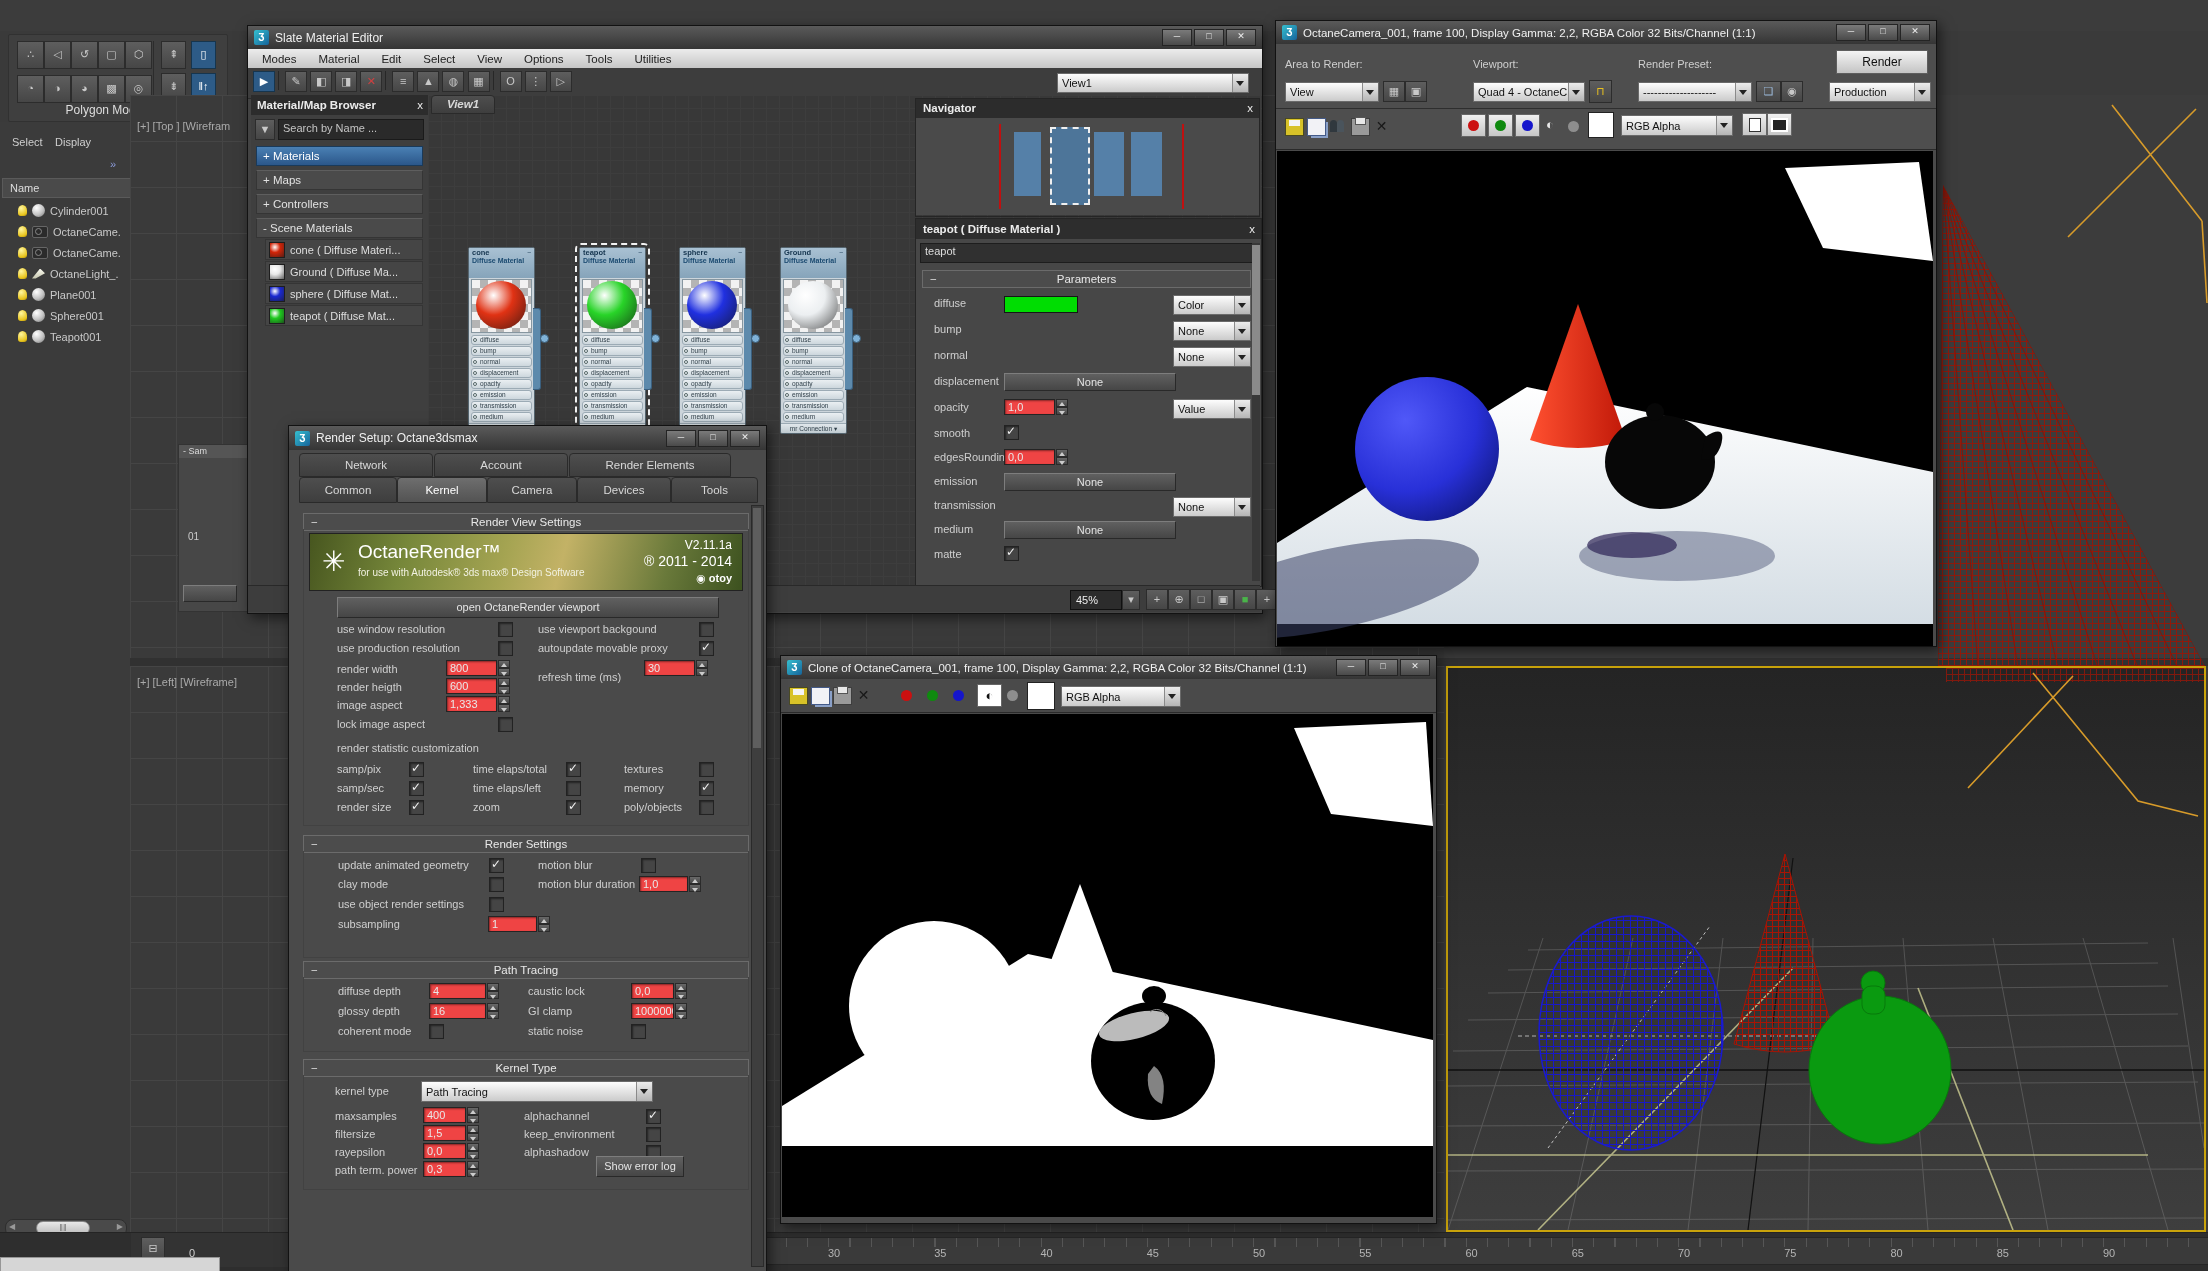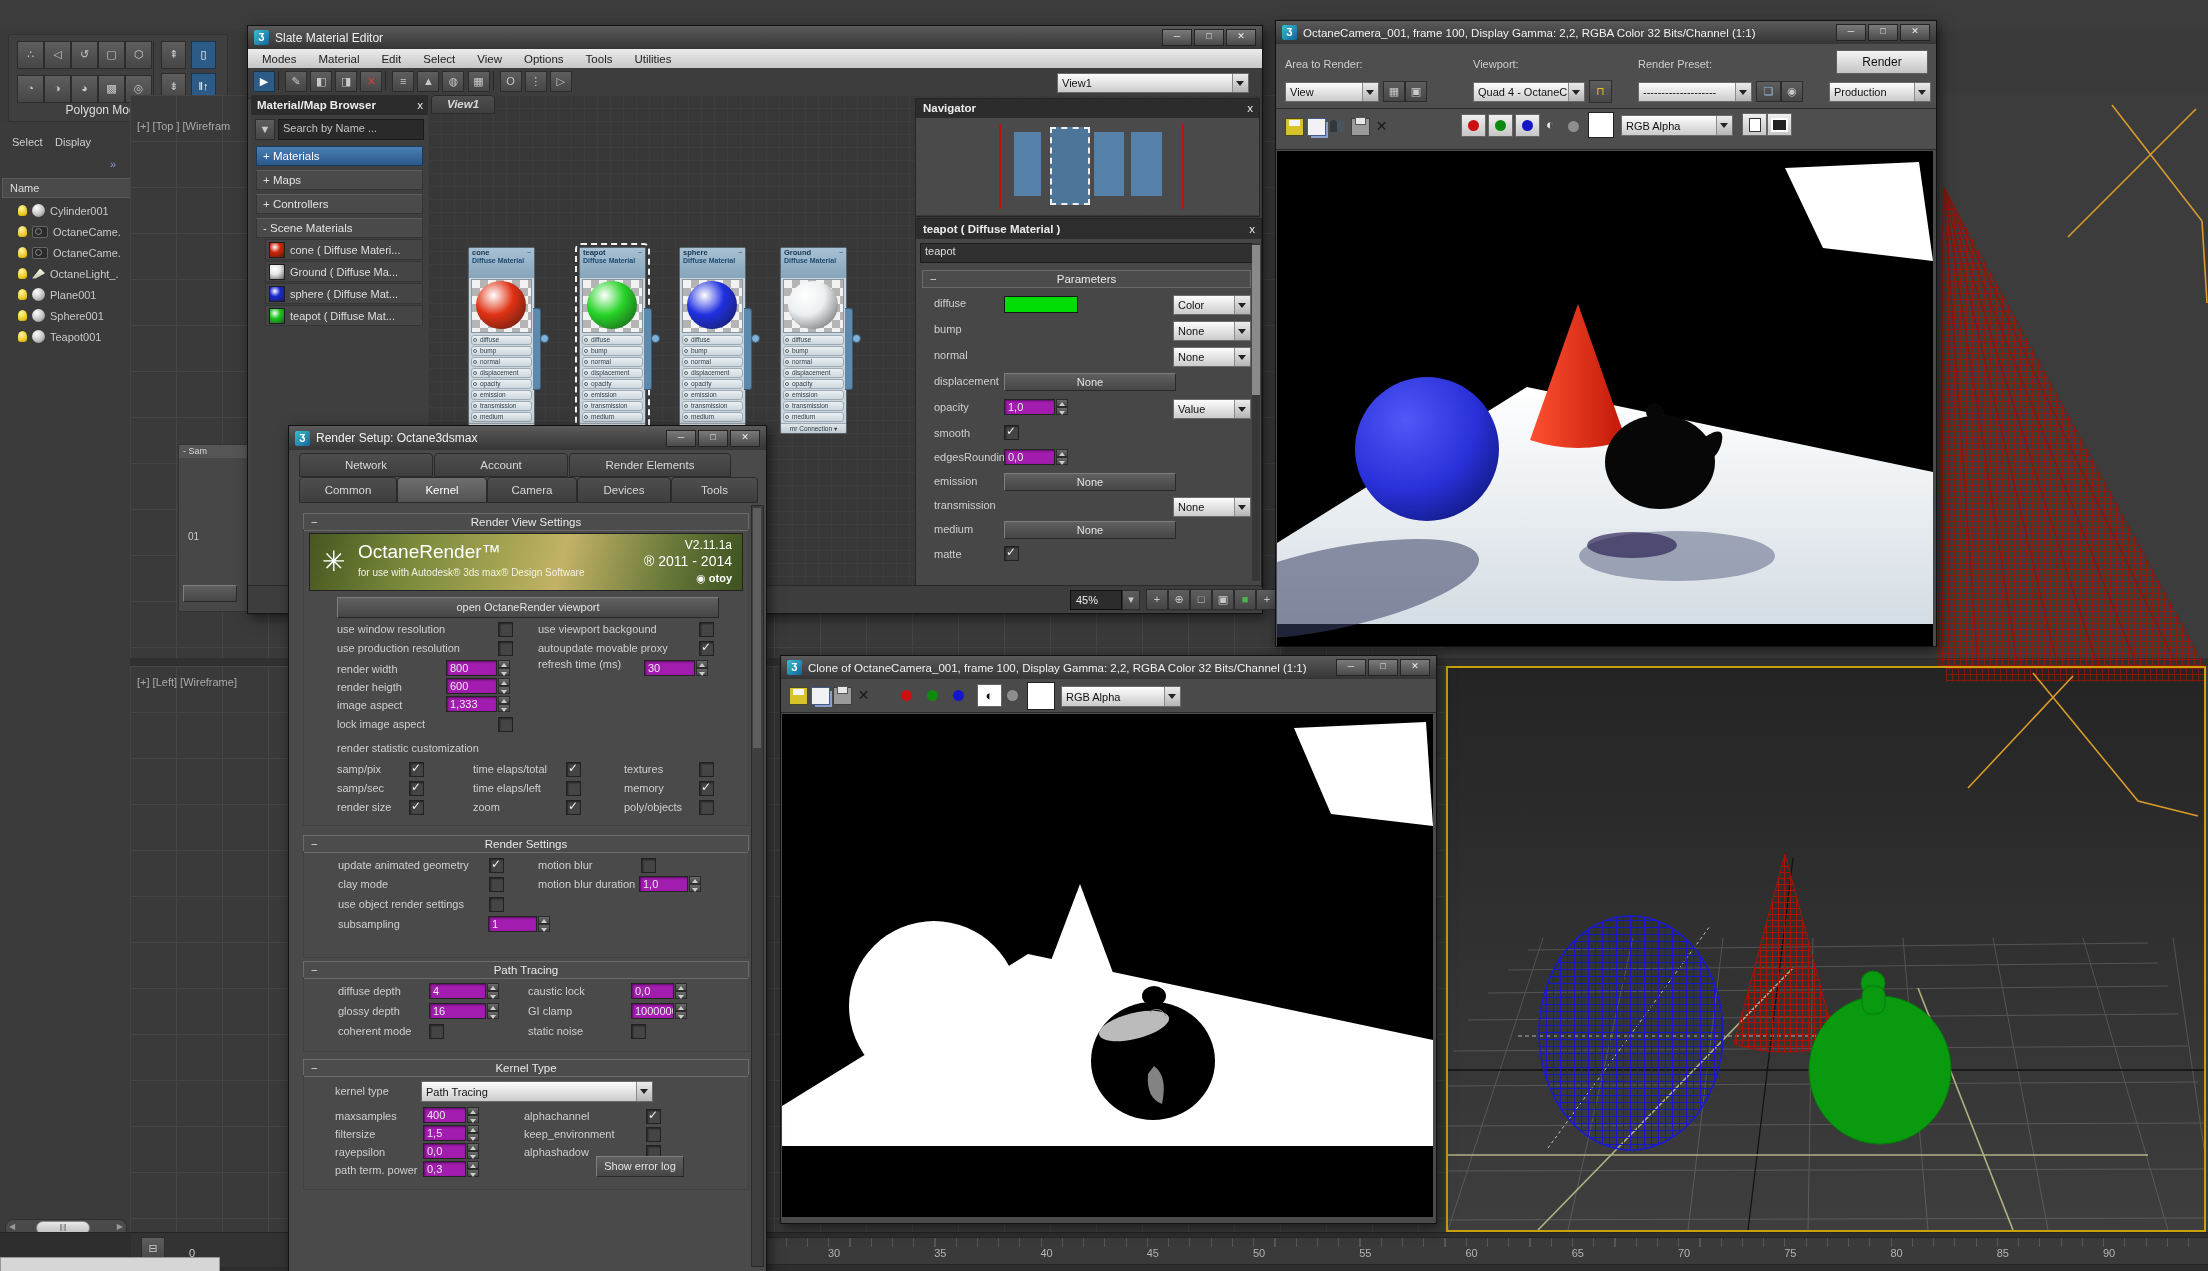--- a/index.html
+++ b/index.html
@@ -10,21 +10,21 @@
 .tbar{background:linear-gradient(#5a5a5a,#353535);display:flex;align-items:center;gap:6px;padding:0 6px;color:#f0f0f0;font-size:12px}
 .wbtns{margin-left:auto;display:flex;gap:2px}
 .wbtn{width:28px;height:15px;background:linear-gradient(#7a7a7a,#4a4a4a);border:1px solid #242424;color:#eee;font-size:9px;line-height:13px;text-align:center}
 .appic{width:15px;height:15px;flex:none;background:linear-gradient(135deg,#35c0d0,#16639a);border-radius:2px;color:#fff;font-size:10px;font-weight:bold;text-align:center;line-height:15px}
 .rtab{padding:5px 14px;font-size:13px;color:#b5b5b5}
 .rtab.on{background:#4d4d4d;color:#ececec}
 .lbl{position:absolute;font-size:11px;color:#cfcfcf;white-space:nowrap}
 .cb{position:absolute;width:13px;height:13px;background:#454545;border:1px solid #222;box-shadow:inset 1px 1px 2px rgba(0,0,0,.5)}
 .cb.on::after{content:"✓";position:absolute;left:1px;top:-2px;color:#f2f2f2;font-size:12px;font-weight:bold}
 .spin{position:absolute;display:flex;height:16px}
-.spin-v{background:#a21caf;border:1px solid #242424;box-shadow:inset 1px 1px 2px rgba(0,0,0,.45);color:#e8e8e8;font-size:11px;padding:1px 3px 3px;flex:1;overflow:hidden;white-space:nowrap}
+.spin-v{background:#ef4444;border:1px solid #242424;box-shadow:inset 1px 1px 2px rgba(0,0,0,.45);color:#e8e8e8;font-size:11px;padding:1px 3px 3px;flex:1;overflow:hidden;white-space:nowrap}
 .spin-a{width:12px;display:flex;flex-direction:column;margin-left:1px}
 .spin-a i{flex:1;background:linear-gradient(#696969,#474747);border:1px solid #2b2b2b;position:relative}
 .spin-a i.u::after{content:"";position:absolute;left:2px;top:2px;border-left:3px solid transparent;border-right:3px solid transparent;border-bottom:4px solid #ccc}
 .spin-a i.d::after{content:"";position:absolute;left:2px;top:3px;border-left:3px solid transparent;border-right:3px solid transparent;border-top:4px solid #ccc}
 .dd{position:absolute;background:linear-gradient(#fdfdfd,#cbcbcb);border:1px solid #6a6a6a;color:#111;font-size:11px;display:flex;align-items:center;height:18px}
 .dd .v{flex:1;padding:0 4px;white-space:nowrap;overflow:hidden}
 .dda{width:15px;align-self:stretch;background:linear-gradient(#ececec,#b5b5b5);border-left:1px solid #8a8a8a;position:relative;flex:none}
 .dda::after{content:"";position:absolute;left:3px;top:7px;border-left:4px solid transparent;border-right:4px solid transparent;border-top:5px solid #222}
 .btnd{position:absolute;background:linear-gradient(#606060,#464646);border:1px solid #292929;border-top-color:#7d7d7d;border-left-color:#7d7d7d;color:#e4e4e4;font-size:11px;text-align:center}
 .roll{position:absolute;border:1px solid #6b6b6b;background:#4c4c4c;color:#e8e8e8;font-size:11.5px;text-align:center;height:16px;line-height:16px}
@@ -700,21 +700,21 @@
     <span class="lbl" style="left:249px;top:216px">autoupdate movable proxy</span>
     <span class="cb on" style="left:410px;top:215px"></span>
     <span class="lbl" style="left:48px;top:237px">render width</span>
     <span class="spin" style="left:157px;top:234px;width:64px">
         <span class="spin-v">800</span>
         <span class="spin-a">
           <i class="u"></i>
           <i class="d"></i>
         </span>
       </span>
-    <span class="lbl" style="left:249px;top:232px">refresh time (ms)</span>
+    <span class="lbl" style="left:249px;top:245px">refresh time (ms)</span>
     <span class="spin" style="left:355px;top:234px;width:64px">
         <span class="spin-v">30</span>
         <span class="spin-a">
           <i class="u"></i>
           <i class="d"></i>
         </span>
       </span>
     <span class="lbl" style="left:48px;top:255px">render heigth</span>
     <span class="spin" style="left:157px;top:252px;width:64px">
         <span class="spin-v">600</span>

